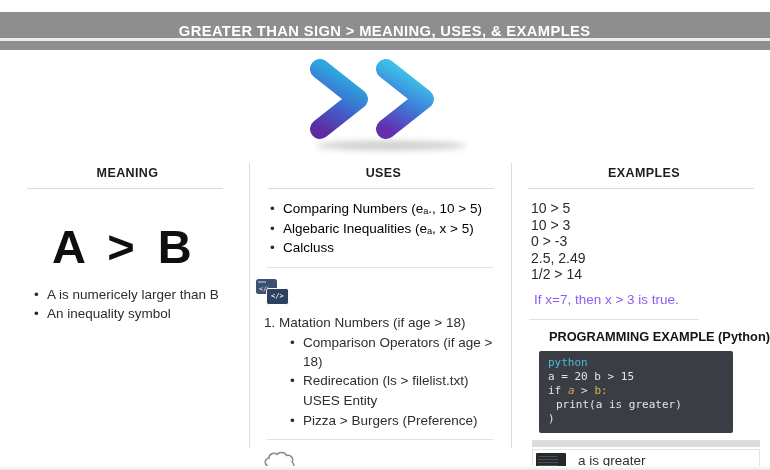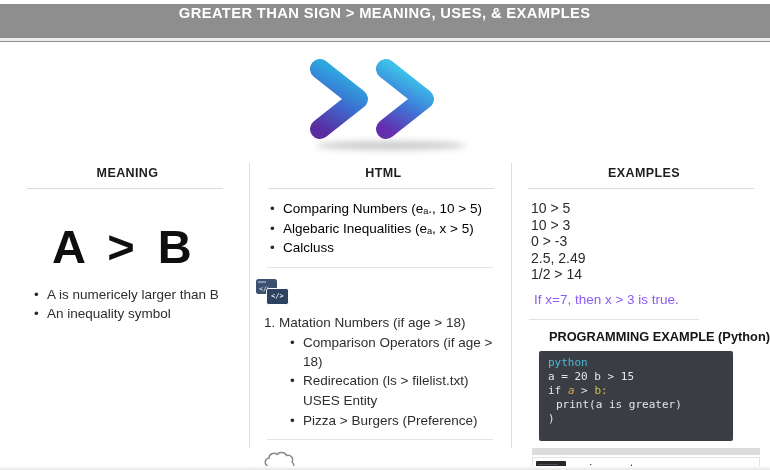--- a/index.html
+++ b/index.html
@@ -4,22 +4,22 @@
 <style>
   html,body{margin:0;padding:0;}
   body{
     width:770px;height:470px;position:relative;overflow:hidden;
     background:#ffffff;color:#333;
     font-family:"Liberation Sans","DejaVu Sans",sans-serif;
     -webkit-font-smoothing:antialiased;
   }
   
   .topbar{
-    position:absolute;top:4px;left:0;width:770px;height:38px;
-    background:#8e8e8e;display:flex;justify-content:center;
+    position:absolute;top:12px;left:0;width:770px;height:38px;
+    background:#8e8e8e;display:flex;align-items:center;justify-content:center;
   }
   .topbar-title{
     color:#fff;font-weight:bold;font-size:15.5px;letter-spacing:.4px;
     transform:scaleX(.95);white-space:nowrap;
   }
   .topbar-underline{position:absolute;top:38px;left:0;width:770px;height:3px;background:#ececec;}
   
   .hero{position:absolute;left:302px;top:55px;width:140px;height:88px;}
   .hero-shadow{
     position:absolute;left:316px;top:141px;width:150px;height:9px;border-radius:50%;
@@ -63,21 +63,21 @@
   .pref-bullet{margin:1px 0 0 40px;font-size:13.5px;line-height:19px;color:#2e2e2e;}
   .thought-row{display:flex;align-items:center;margin:9px 0 0 13px;}
   .thought-icon{width:36px;height:30px;flex:none;}
   
   .ex-list{margin:11px 0 0 19px;font-size:14px;line-height:16.5px;color:#2b2b2b;}
   .ex-note{margin:9px 14px 0 22px;font-size:13.5px;color:#8b5cf6;}
   .ex-rule2{border:0;border-top:1px solid #e2e2e2;width:170px;margin:12px 0 0 17px;}
   .prog-title{font-weight:bold;font-size:12.8px;color:#141414;margin:9px 0 0 17px;text-align:right;}
   .code-block{
     margin:7px 0 0 27px;width:176px;background:#3a3d43;border-radius:2px;
-    padding:5px 9px 15px;font-family:"DejaVu Sans Mono","Liberation Mono",monospace;
+    padding:5px 9px 7px;font-family:"DejaVu Sans Mono","Liberation Mono",monospace;
     font-size:11px;line-height:14px;color:#e6e6e6;
   }
   .tok-lang{color:#4fb9d8;}
   .tok-a{color:#dfa04f;font-style:italic;}
   .tok-b{color:#cfc14b;}
   .code-l3{padding-left:8px;}
   .out-strip{margin:7px 0 0 20px;width:228px;height:7px;background:#dcdcdc;}
   .out-box{
     margin:2px 0 0 20px;width:228px;height:24px;background:#fff;
     border:1px solid #e3e3e3;display:flex;align-items:center;box-sizing:border-box;
@@ -123,21 +123,21 @@
     <div class="col-head">MEANING</div>
     <hr class="col-rule rule1">
     <div class="big-expr">A &gt; B</div>
     <div class="m-bullets">
       <div class="bullet">A is numericely larger than B</div>
       <div class="bullet">An inequality symbol</div>
     </div>
   </div>
 
   <div class="col col2">
-    <div class="col-head">HTML</div>
+    <div class="col-head">USES</div>
     <hr class="col-rule rule2">
     <div class="u-bullets">
       <div class="bullet">Comparing Numbers (eₐ., 10 &gt; 5)</div>
       <div class="bullet">Algebaric Inequalities (eₐ, x &gt; 5)</div>
       <div class="bullet">Calcluss</div>
     </div>
     <hr class="u-div">
     <div class="code-icon-row">
       <div class="code-icon">
         <div class="ci-back"></div>

